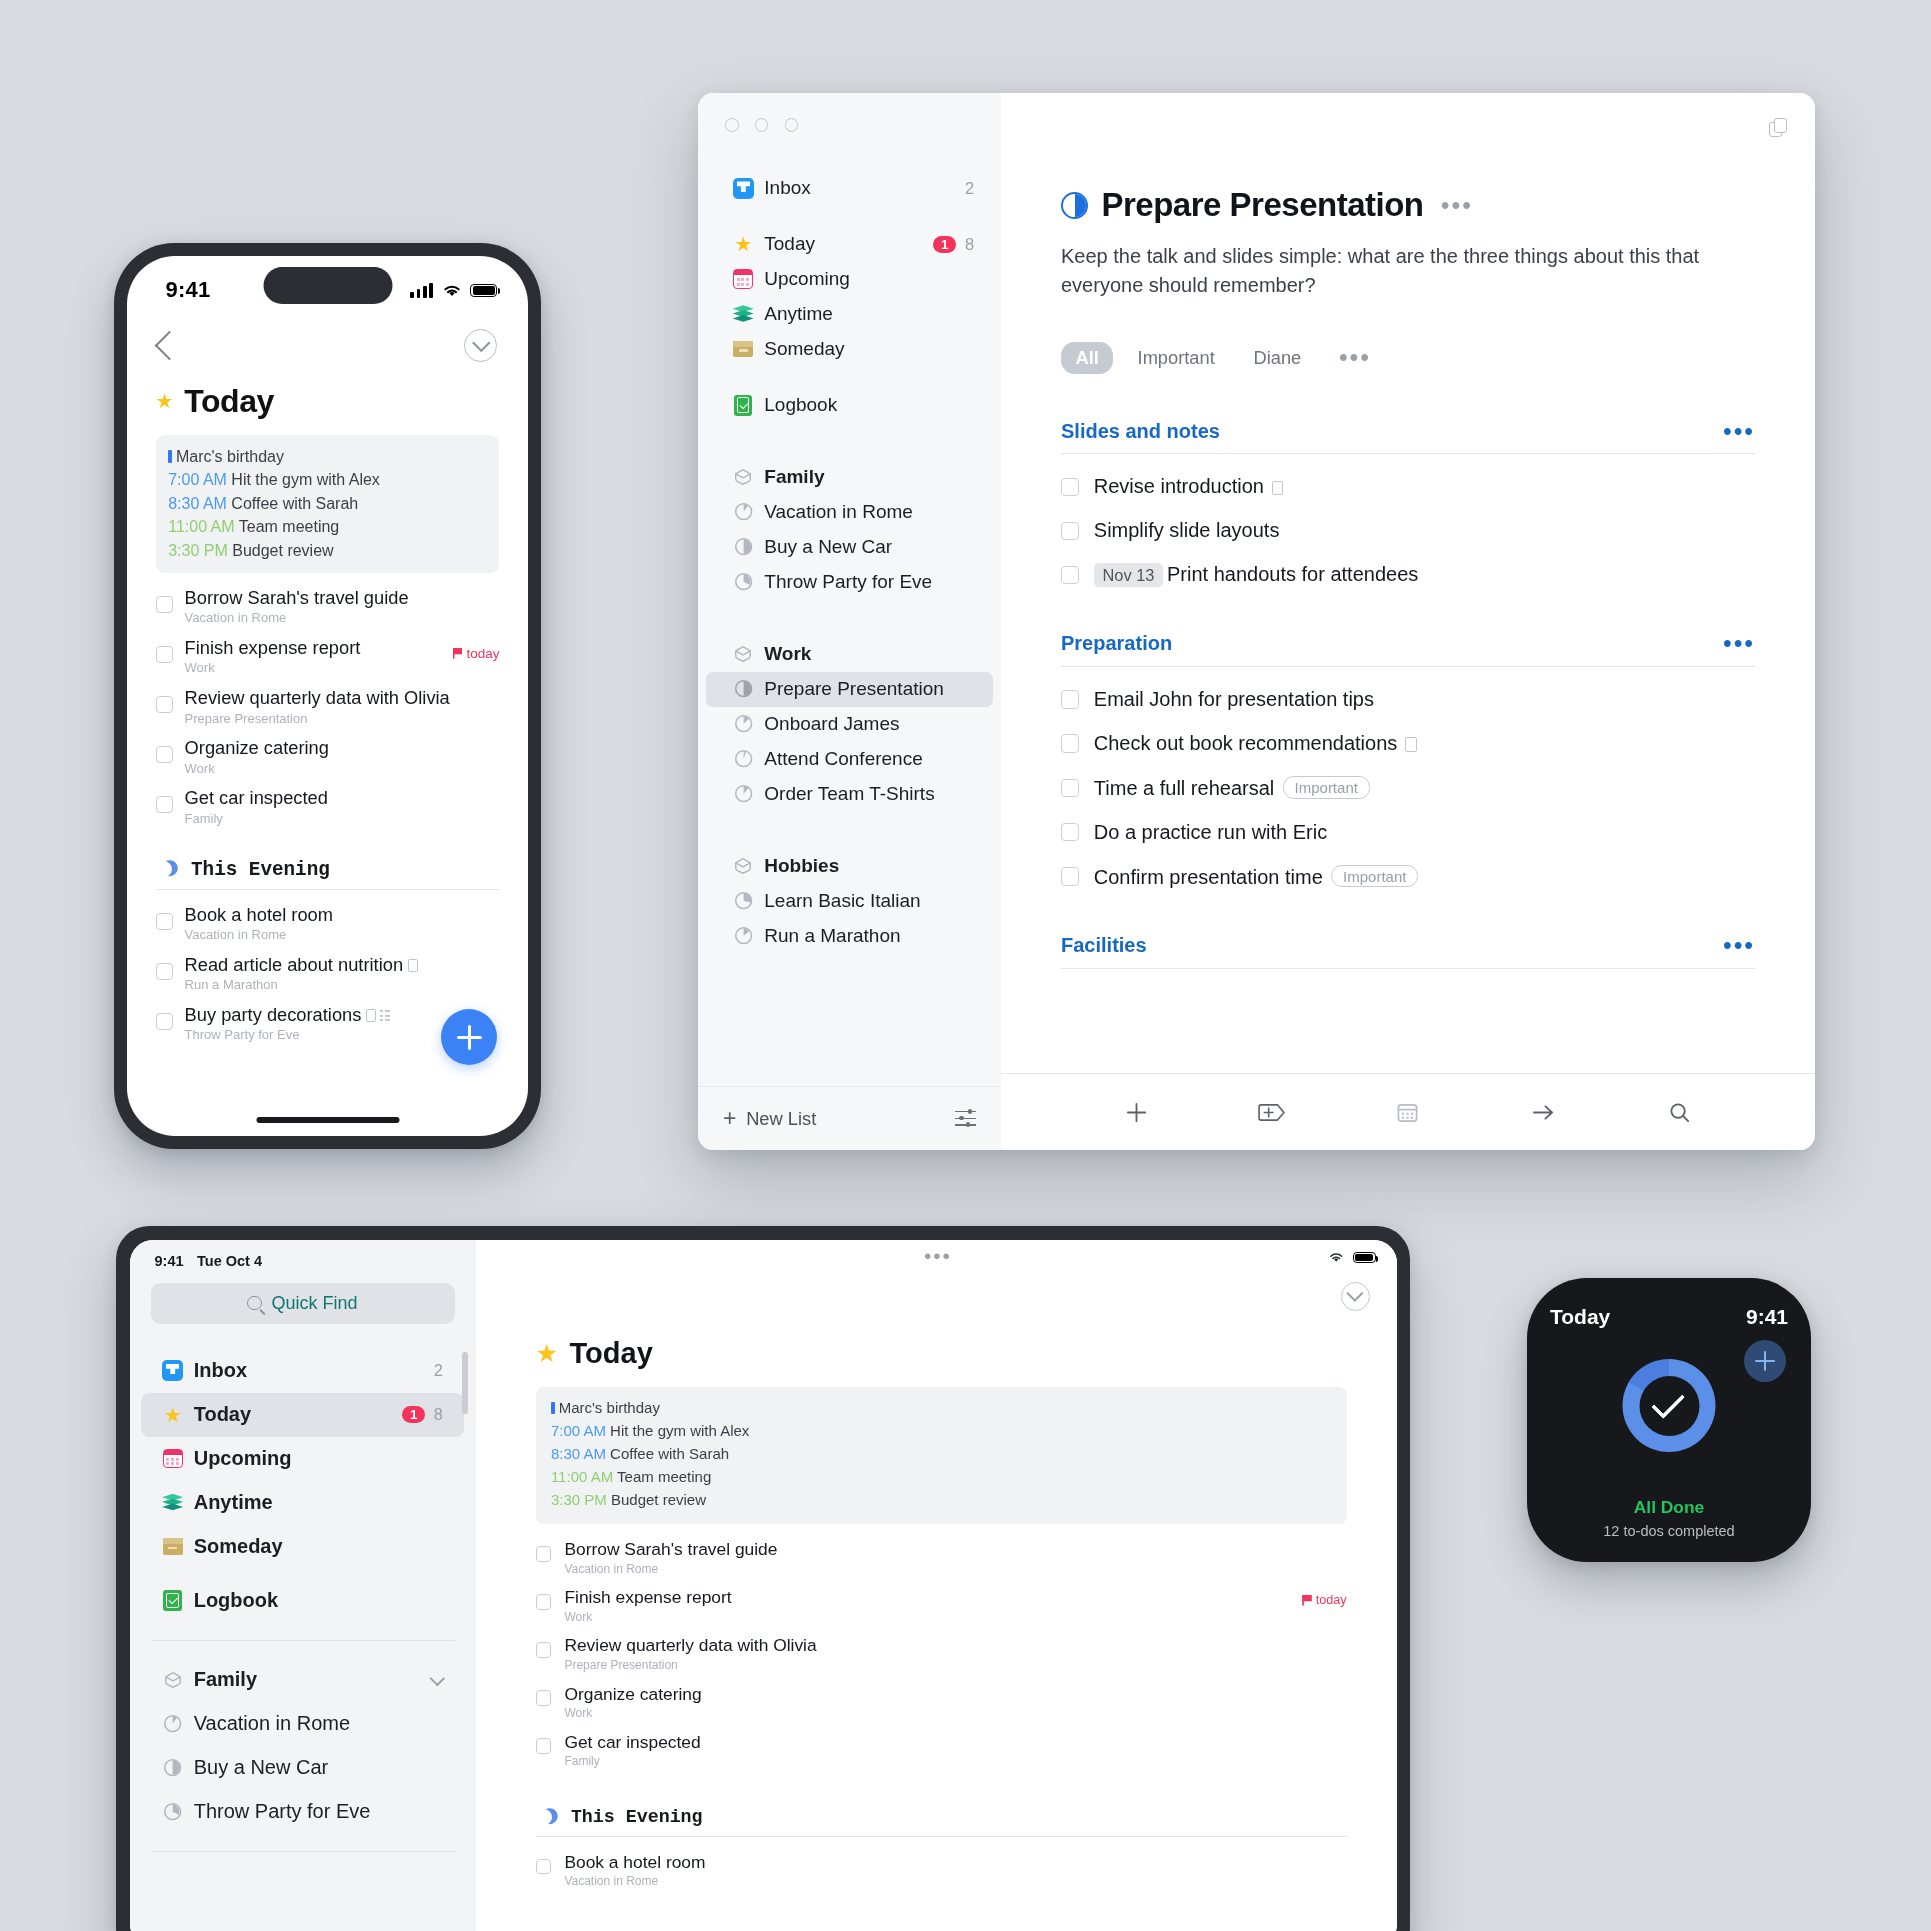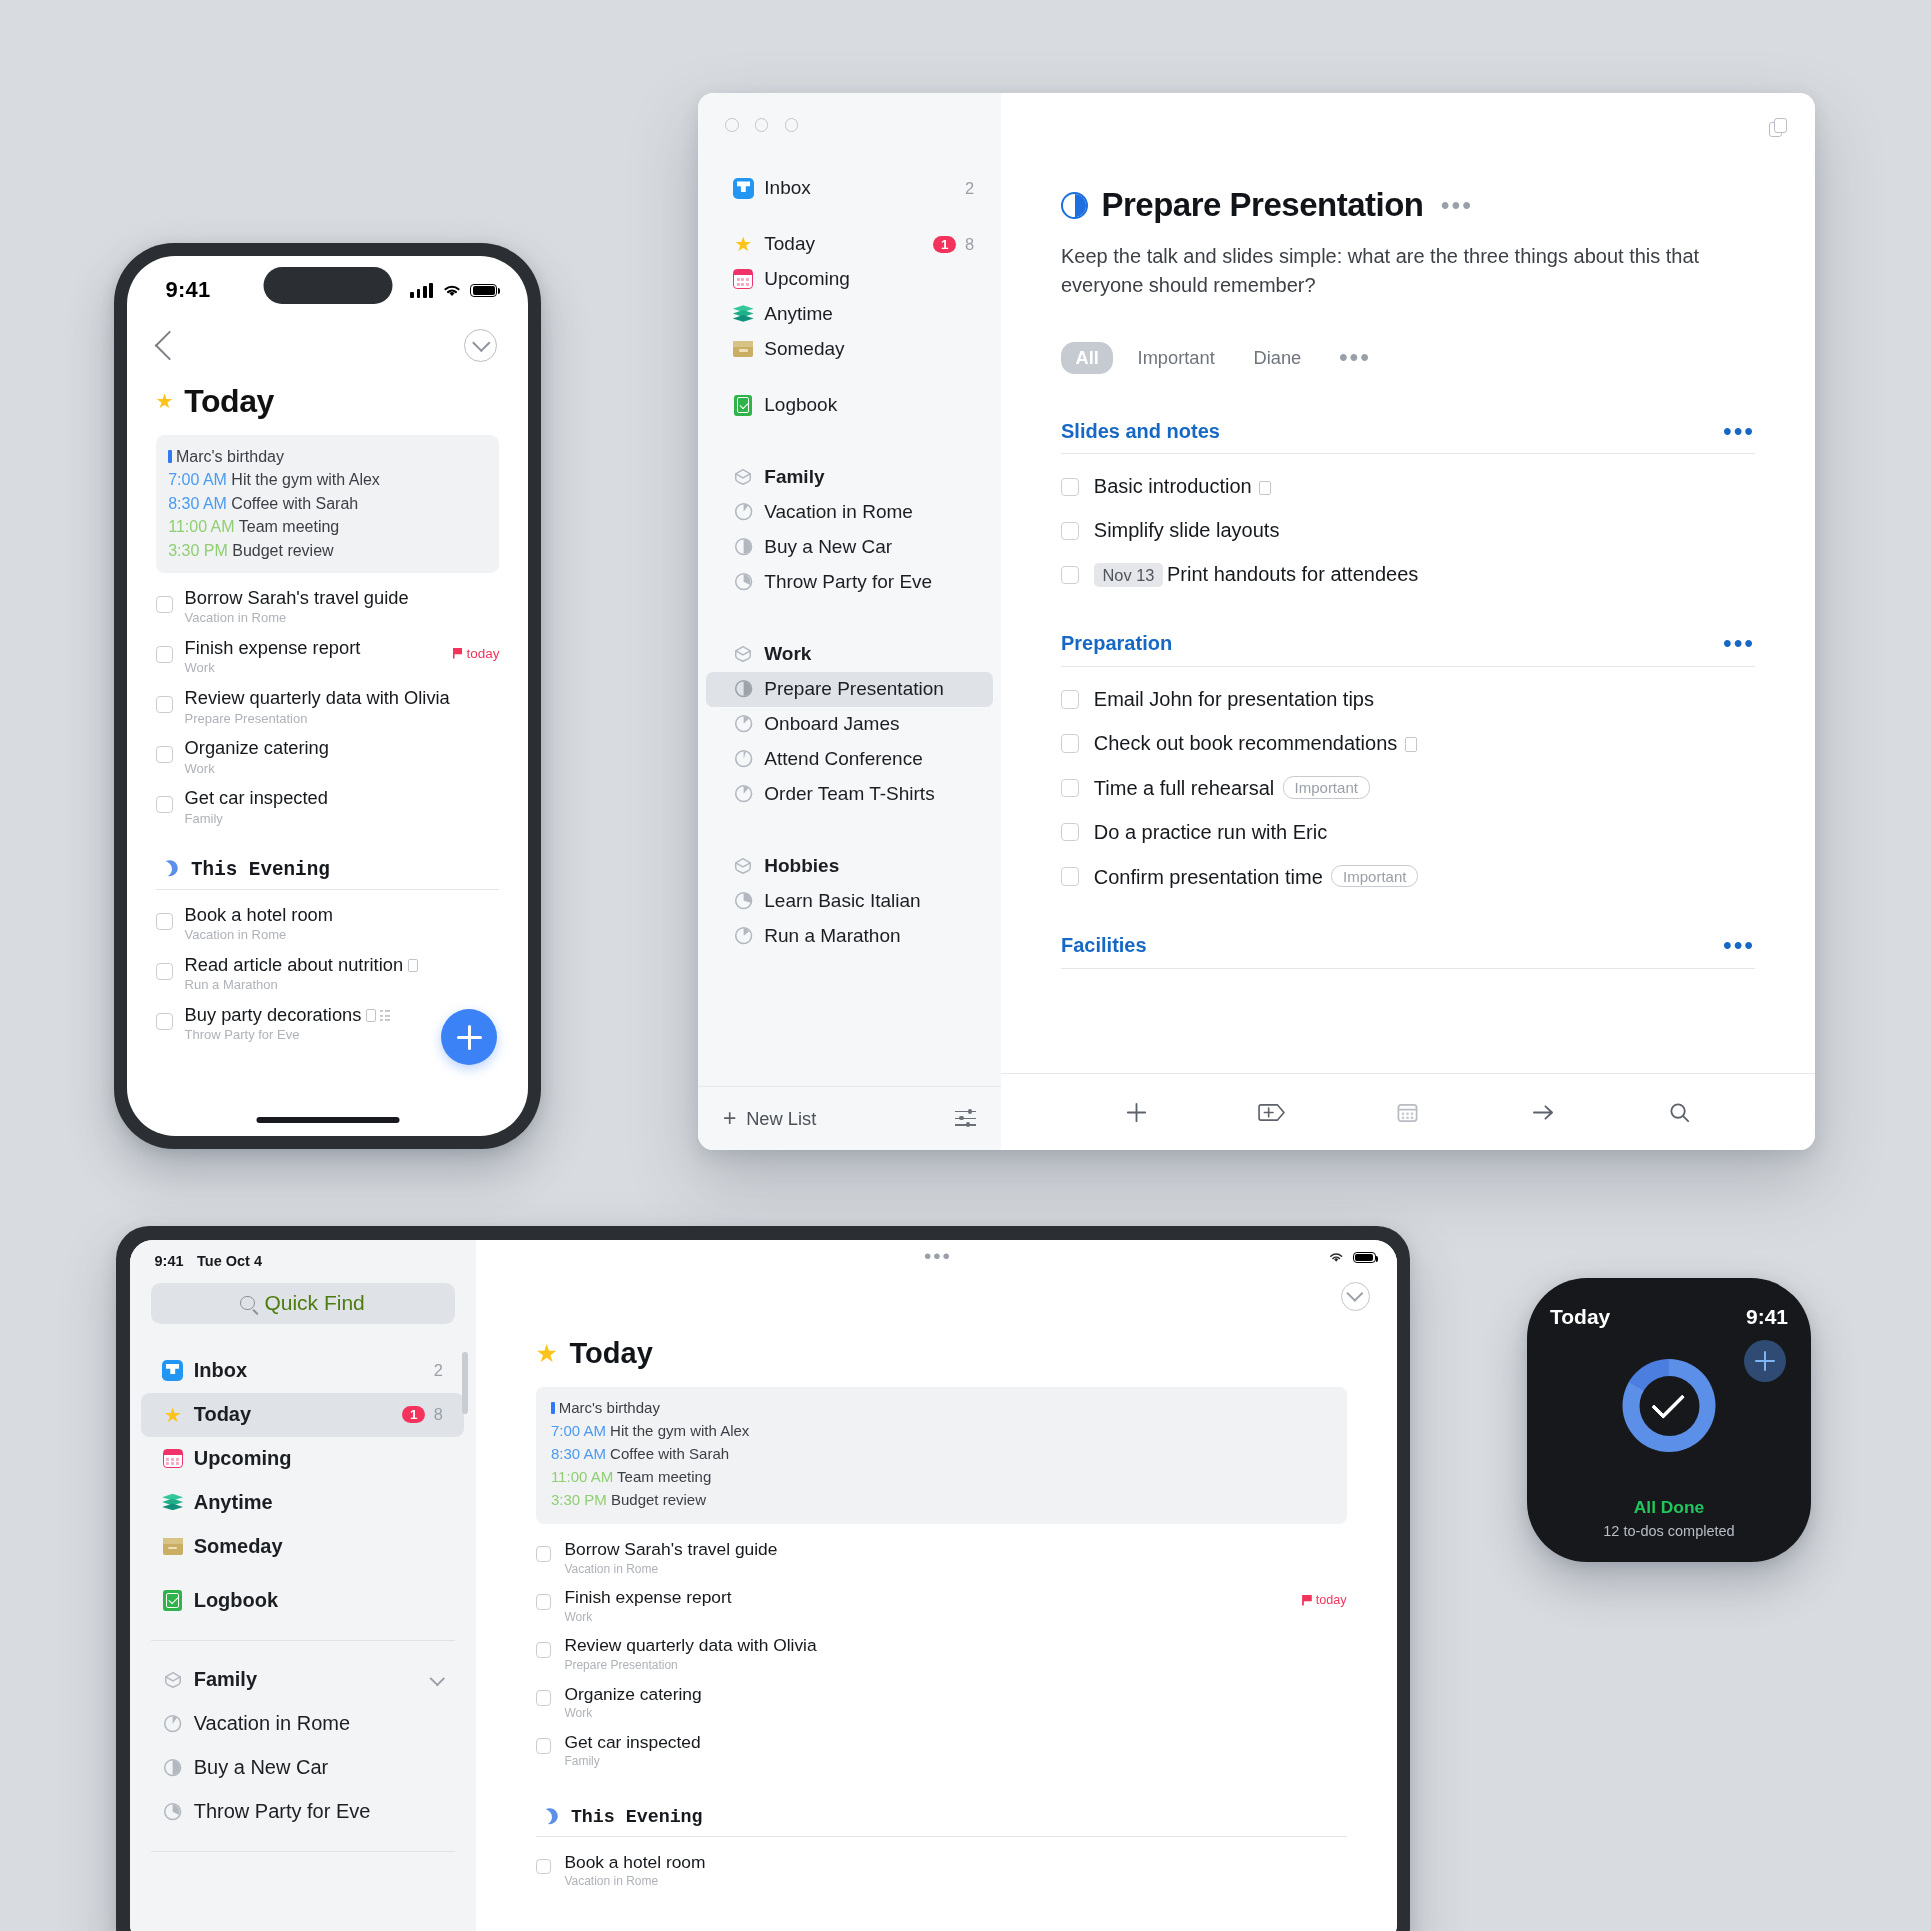--- a/index.html
+++ b/index.html
@@ -194,21 +194,21 @@
   
   .ipad{
     position:absolute;left:116px;top:1226px;width:1294px;height:734px;
     background:#2b2f33;border-radius:33px;padding:13.5px;
     box-shadow:0 25px 54px rgba(60,70,85,.28), 0 4.8px 15.4px rgba(60,70,85,.15);
   }
   .ipad-screen{width:100%;height:100%;background:#fff;border-radius:23px;overflow:hidden;display:flex;}
   .ipad-side{width:346px;background:#f3f4f6;padding:0 0 0 0;}
   .ipad-status{display:flex;align-items:center;gap:13.5px;padding:13.5px 0 0 25px;font-size:14.5px;font-weight:bold;color:#16191d;}
   .qf{margin:13.5px 21px 0 21px;background:#dfe2e7;border-radius:9.7px;height:41px;display:flex;align-items:center;justify-content:center;gap:9.7px;}
-  .qf-txt{font-size:21px;color:#4d7c0f;}
+  .qf-txt{font-size:18px;color:#0f766e;}
   .mag{width:14.5px;height:14.5px;border:1.9px solid #8d929a;border-radius:50%;position:relative;}
   .mag::after{content:'';position:absolute;right:-4.8px;bottom:-3.9px;width:6.8px;height:1.9px;background:#8d929a;transform:rotate(45deg);border-radius:1px;}
   .ipad-nav{padding-top:25px;}
   .ipad-item{display:flex;align-items:center;height:44px;padding:0 21px 0 21px;margin:0 11.6px;border-radius:8.7px;}
   .ipad-item.sel{background:#dfe2e7;}
   .ipad-item .nav-lbl{font-size:20px;}
   .ipad-rule{height:1px;background:#e1e3e7;margin:17.4px 21px;}
   .chev-d{margin-left:auto;width:10.6px;height:10.6px;border-right:2.1px solid #9aa0a8;border-bottom:2.1px solid #9aa0a8;transform:rotate(45deg);margin-top:-3.9px;}
 
   .ipad-main{flex:1;background:#fff;position:relative;padding:0 0 0 0;min-width:0;}
@@ -586,21 +586,21 @@
           </div>
 
           <div class="sec">
             <div class="sec-row">
               <span class="sec-t">Slides and notes</span>
               <span class="dots">•••</span>
             </div>
             <div class="sec-line"></div>
             <div class="task">
               <span class="cb"></span>
-              <span class="tx"><span>Basic introduction</span><span class="doc-ico"></span></span>
+              <span class="tx"><span>Revise introduction</span><span class="doc-ico"></span></span>
             </div>
             <div class="task">
               <span class="cb"></span>
               <span class="tx">Simplify slide layouts</span>
             </div>
             <div class="task">
               <span class="cb"></span>
               <span class="tx"><span class="datechip">Nov 13</span><span>Print handouts for attendees</span></span>
             </div>
           </div>

